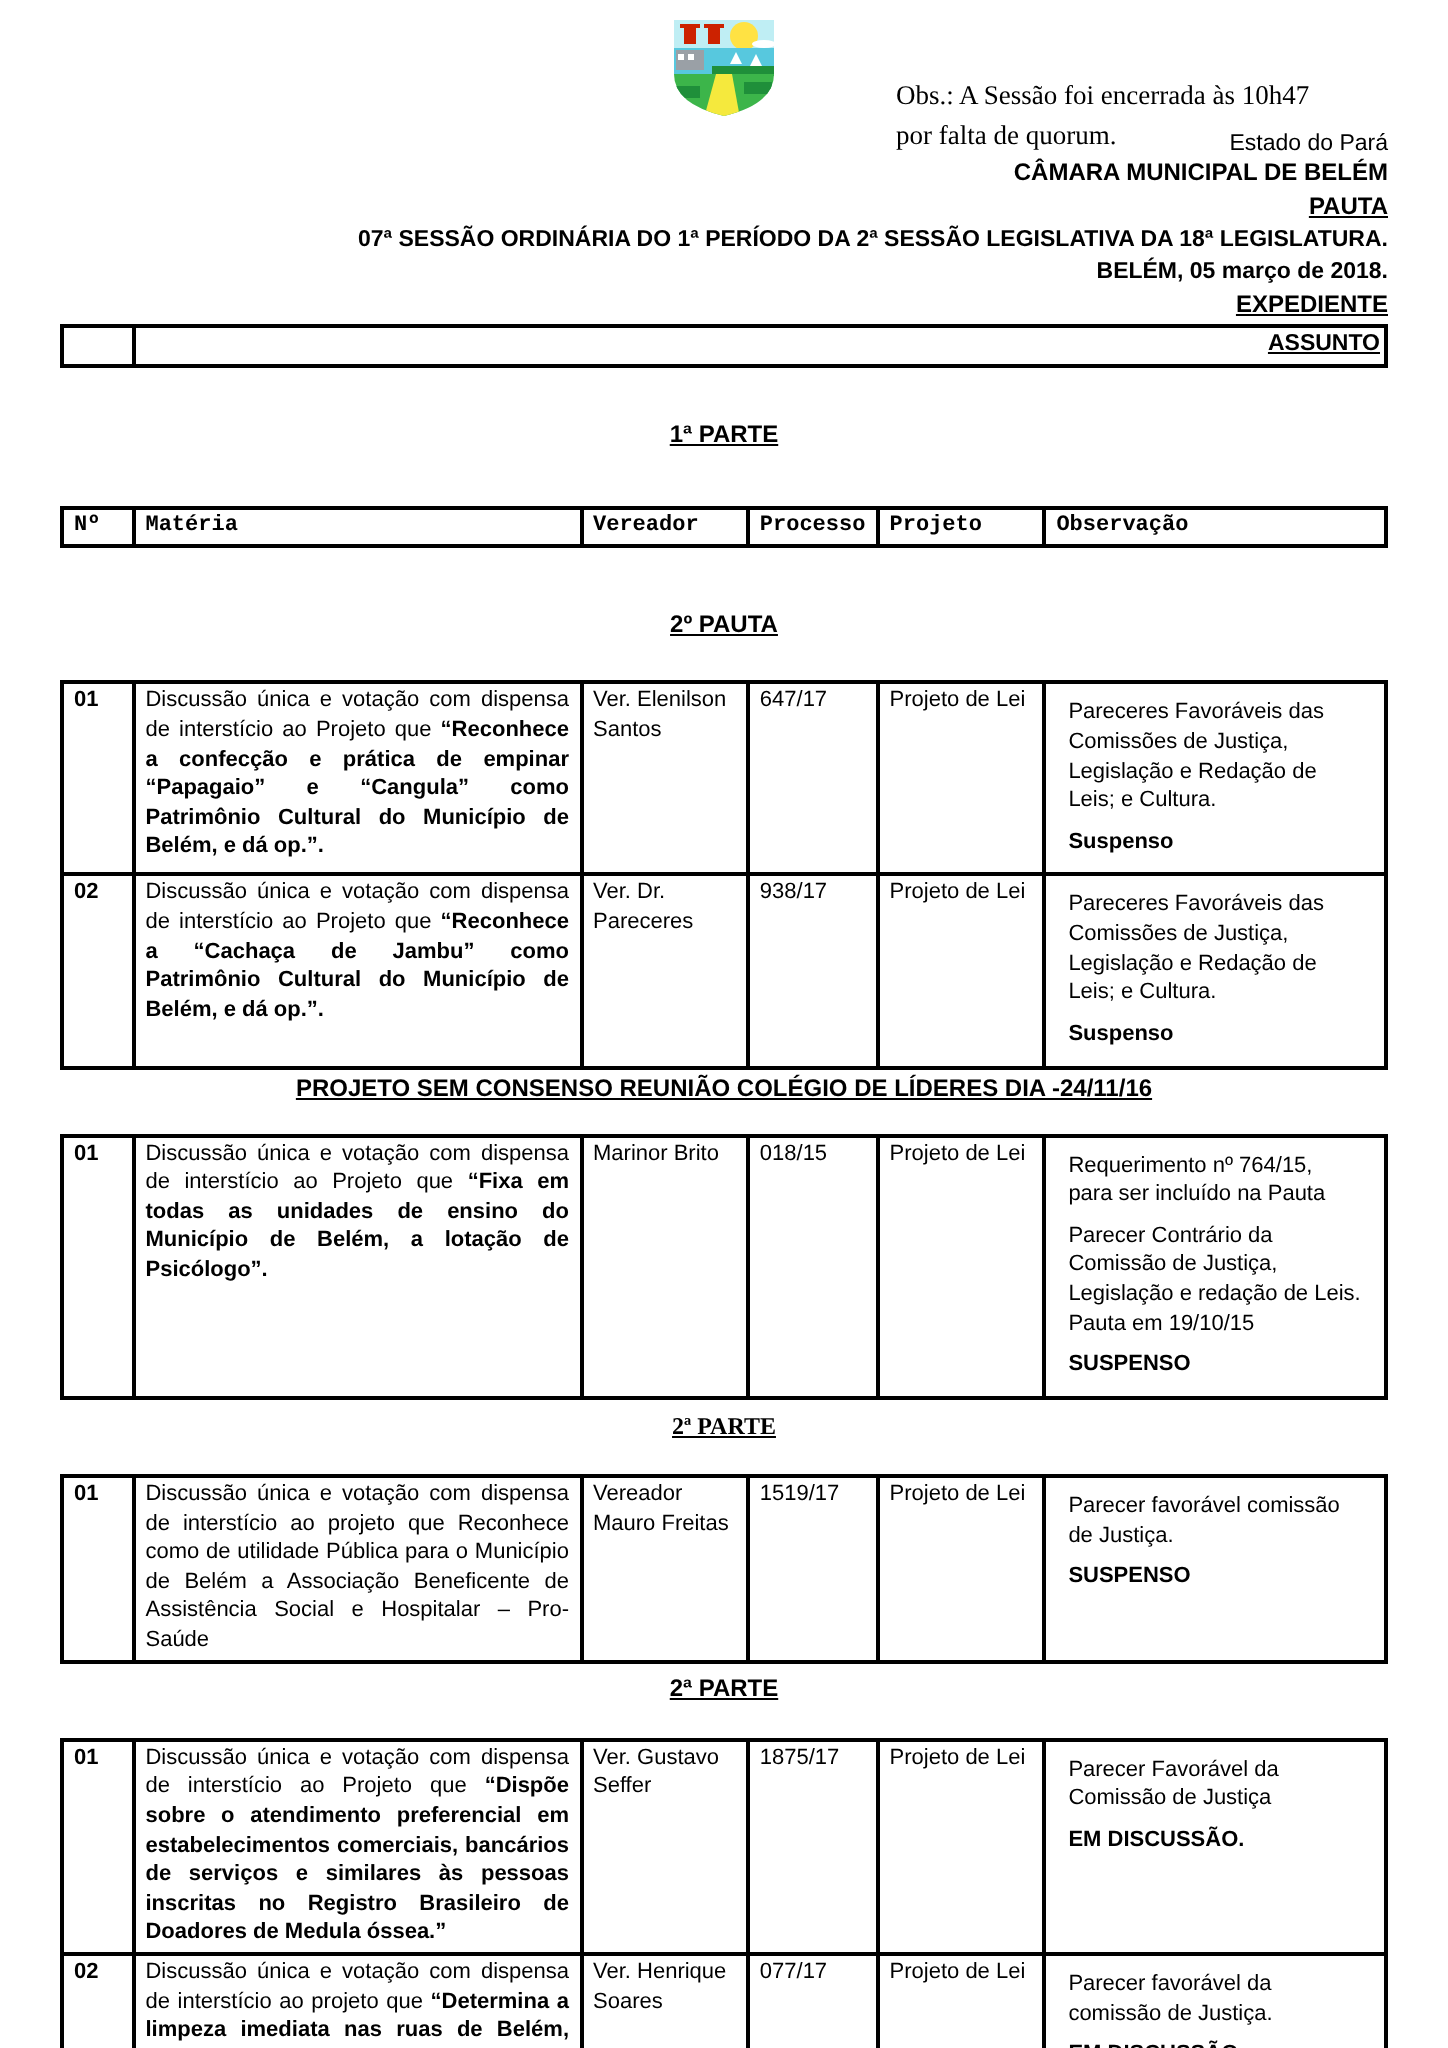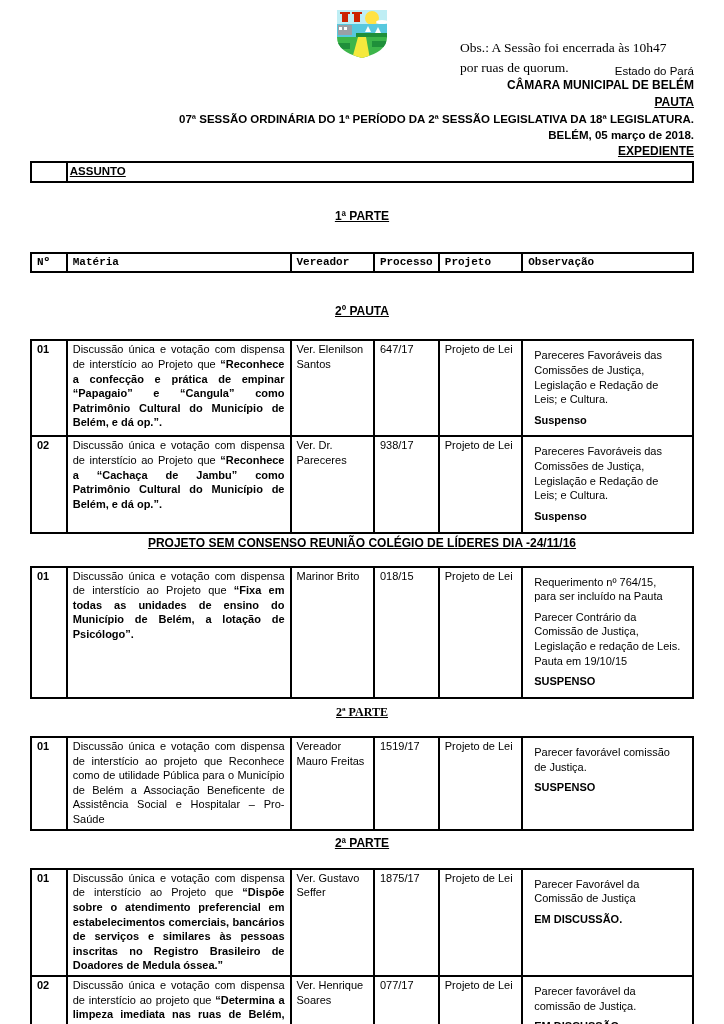--- a/index.html
+++ b/index.html
@@ -12,50 +12,50 @@
   .b{font-weight:bold;}
   
   .emblem-wrap{margin-top:9px;text-align:center;}
   .l-state{font-size:11.5px;margin-top:2px;}
   .l-org{font-size:12px;font-weight:bold;margin-top:1px;}
   .l-pauta{font-size:12px;font-weight:bold;text-decoration:underline;margin-top:3px;}
   .l-session{font-size:11.5px;font-weight:bold;margin-top:4px;}
   .l-date{font-size:11.5px;font-weight:bold;margin-top:4px;}
   .l-exped{font-size:12px;font-weight:bold;text-decoration:underline;margin-top:3px;}
   .obs-note{
-    position:absolute;left:460px;top:38px;width:250px;
+    position:absolute;left:448px;top:38px;width:250px;
     font-family:"Liberation Serif", serif;font-size:13.5px;line-height:1.5;
   }
   
   .part-heading{text-align:center;font-weight:bold;text-decoration:underline;font-size:12px;}
   .part-heading.serif{font-family:"Liberation Serif", serif;}
   .mt26{margin-top:26px;} .mt29{margin-top:29px;} .mt31{margin-top:31px;}
   .mt21{margin-top:21px;} .mt16{margin-top:16px;} .mt6{margin-top:6px;}
   .mt5{margin-top:5px;} .mt18{margin-top:18px;} .mt3{margin-top:3px;} .mt2{margin-top:2px;}
   
   table{width:100%;border-collapse:collapse;table-layout:fixed;}
   td{border:2px solid #000;padding:1px 5px 2px 5px;vertical-align:top;
      font-size:11px;line-height:1.33;overflow:hidden;}
   .c-num{text-align:left;font-weight:bold;}
   .c-mat{text-align:justify;}
   .c-obs div{margin:6px;}
-  .assunto-td{text-align:left;font-weight:bold;text-decoration:underline;font-size:11.5px;padding:1px 2px;}
+  .assunto-td{text-align:right;font-weight:bold;text-decoration:underline;font-size:11.5px;padding:1px 2px;}
   .head-td{font-weight:bold;font-size:11px;font-family:Liberation Mono, monospace;}
   
   .em-bg{fill:#eef8f2;} .em-sky{fill:#bfeef4;} .em-sun{fill:#ffe243;}
   .em-red{fill:#cc2200;} .em-water{fill:#57c8de;} .em-build{fill:#9aa0a6;}
   .em-green{fill:#3cb54a;} .em-green2{fill:#1f8f3a;} .em-path{fill:#f5e93d;}
   .em-white{fill:#ffffff;}
 </style>
 </head>
 <body>
 
 <div class="obs-note">
   <div>Obs.: A Sessão foi encerrada às 10h47</div>
-  <div>por ruas de quorum.</div>
+  <div>por falta de quorum.</div>
 </div>
 
 <div class="content">
 
   <div class="emblem-wrap">
     <svg width="56" height="50" viewBox="0 0 56 50">
       <defs>
         <clipPath id="shield">
           <path d="M3,1 H53 V28 Q53,43 28,49 Q3,43 3,28 Z"></path>
         </clipPath>

